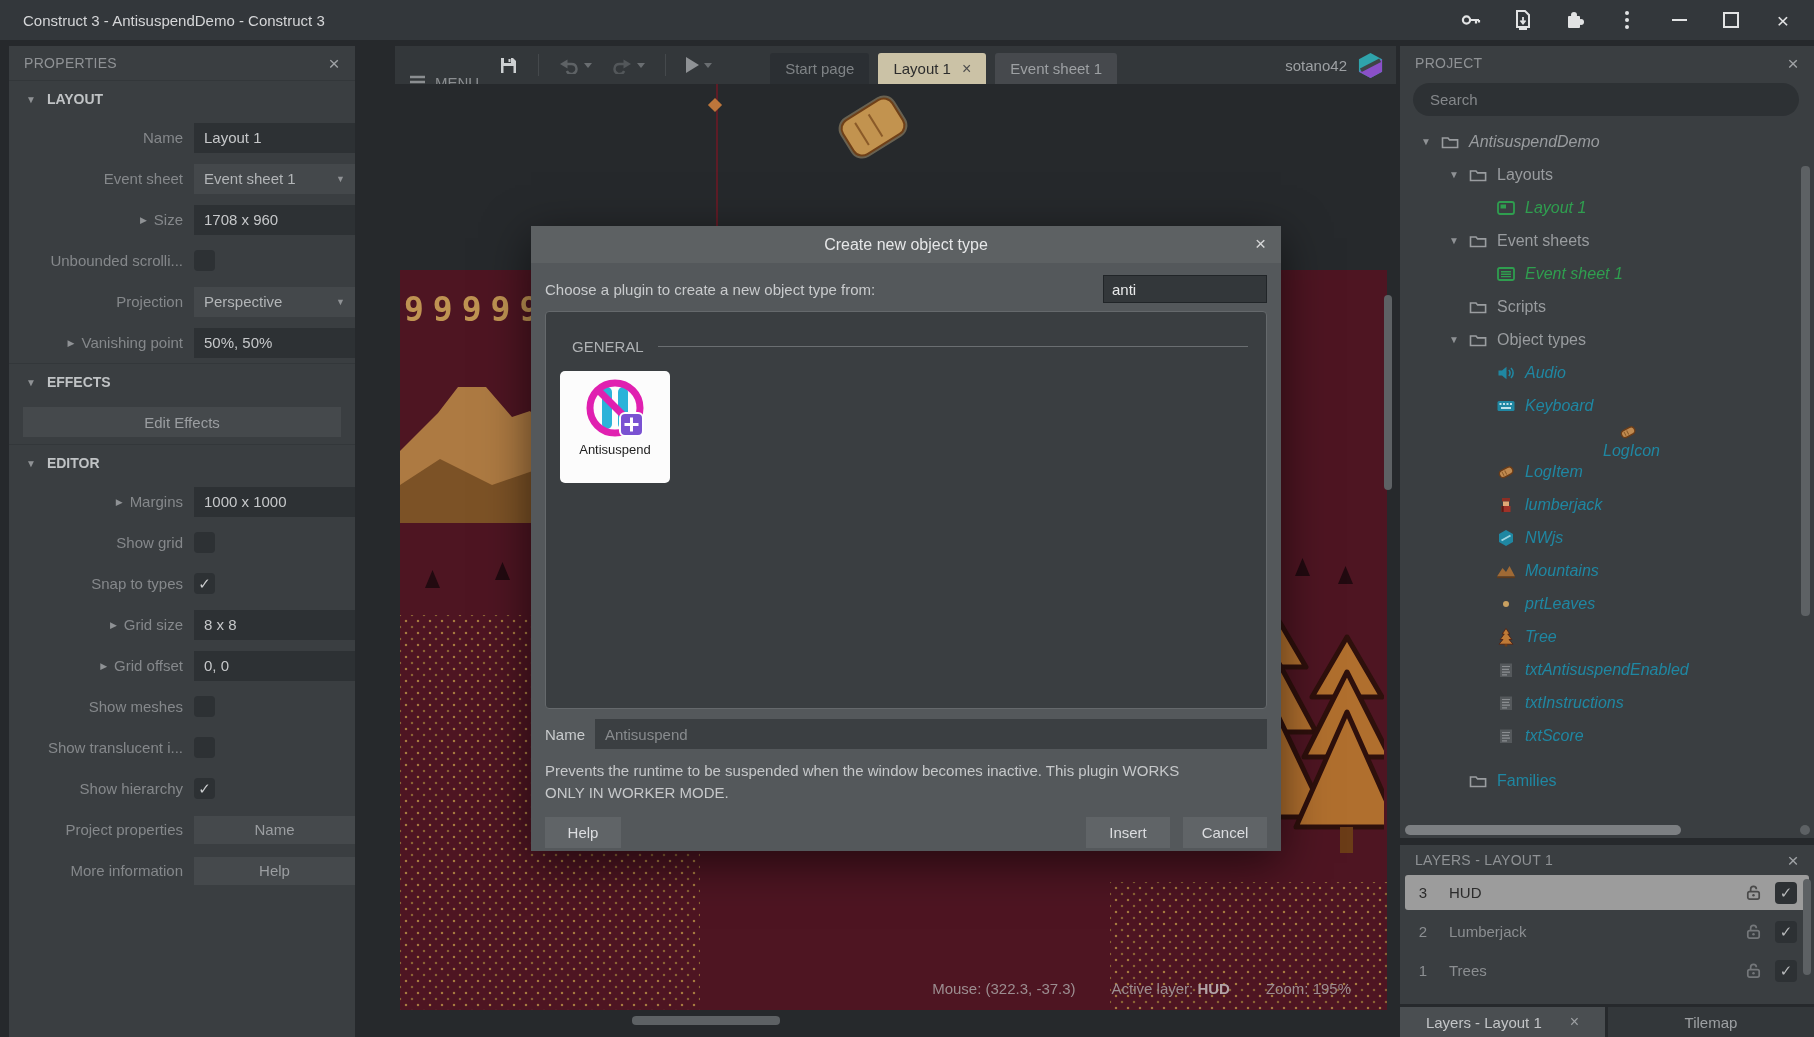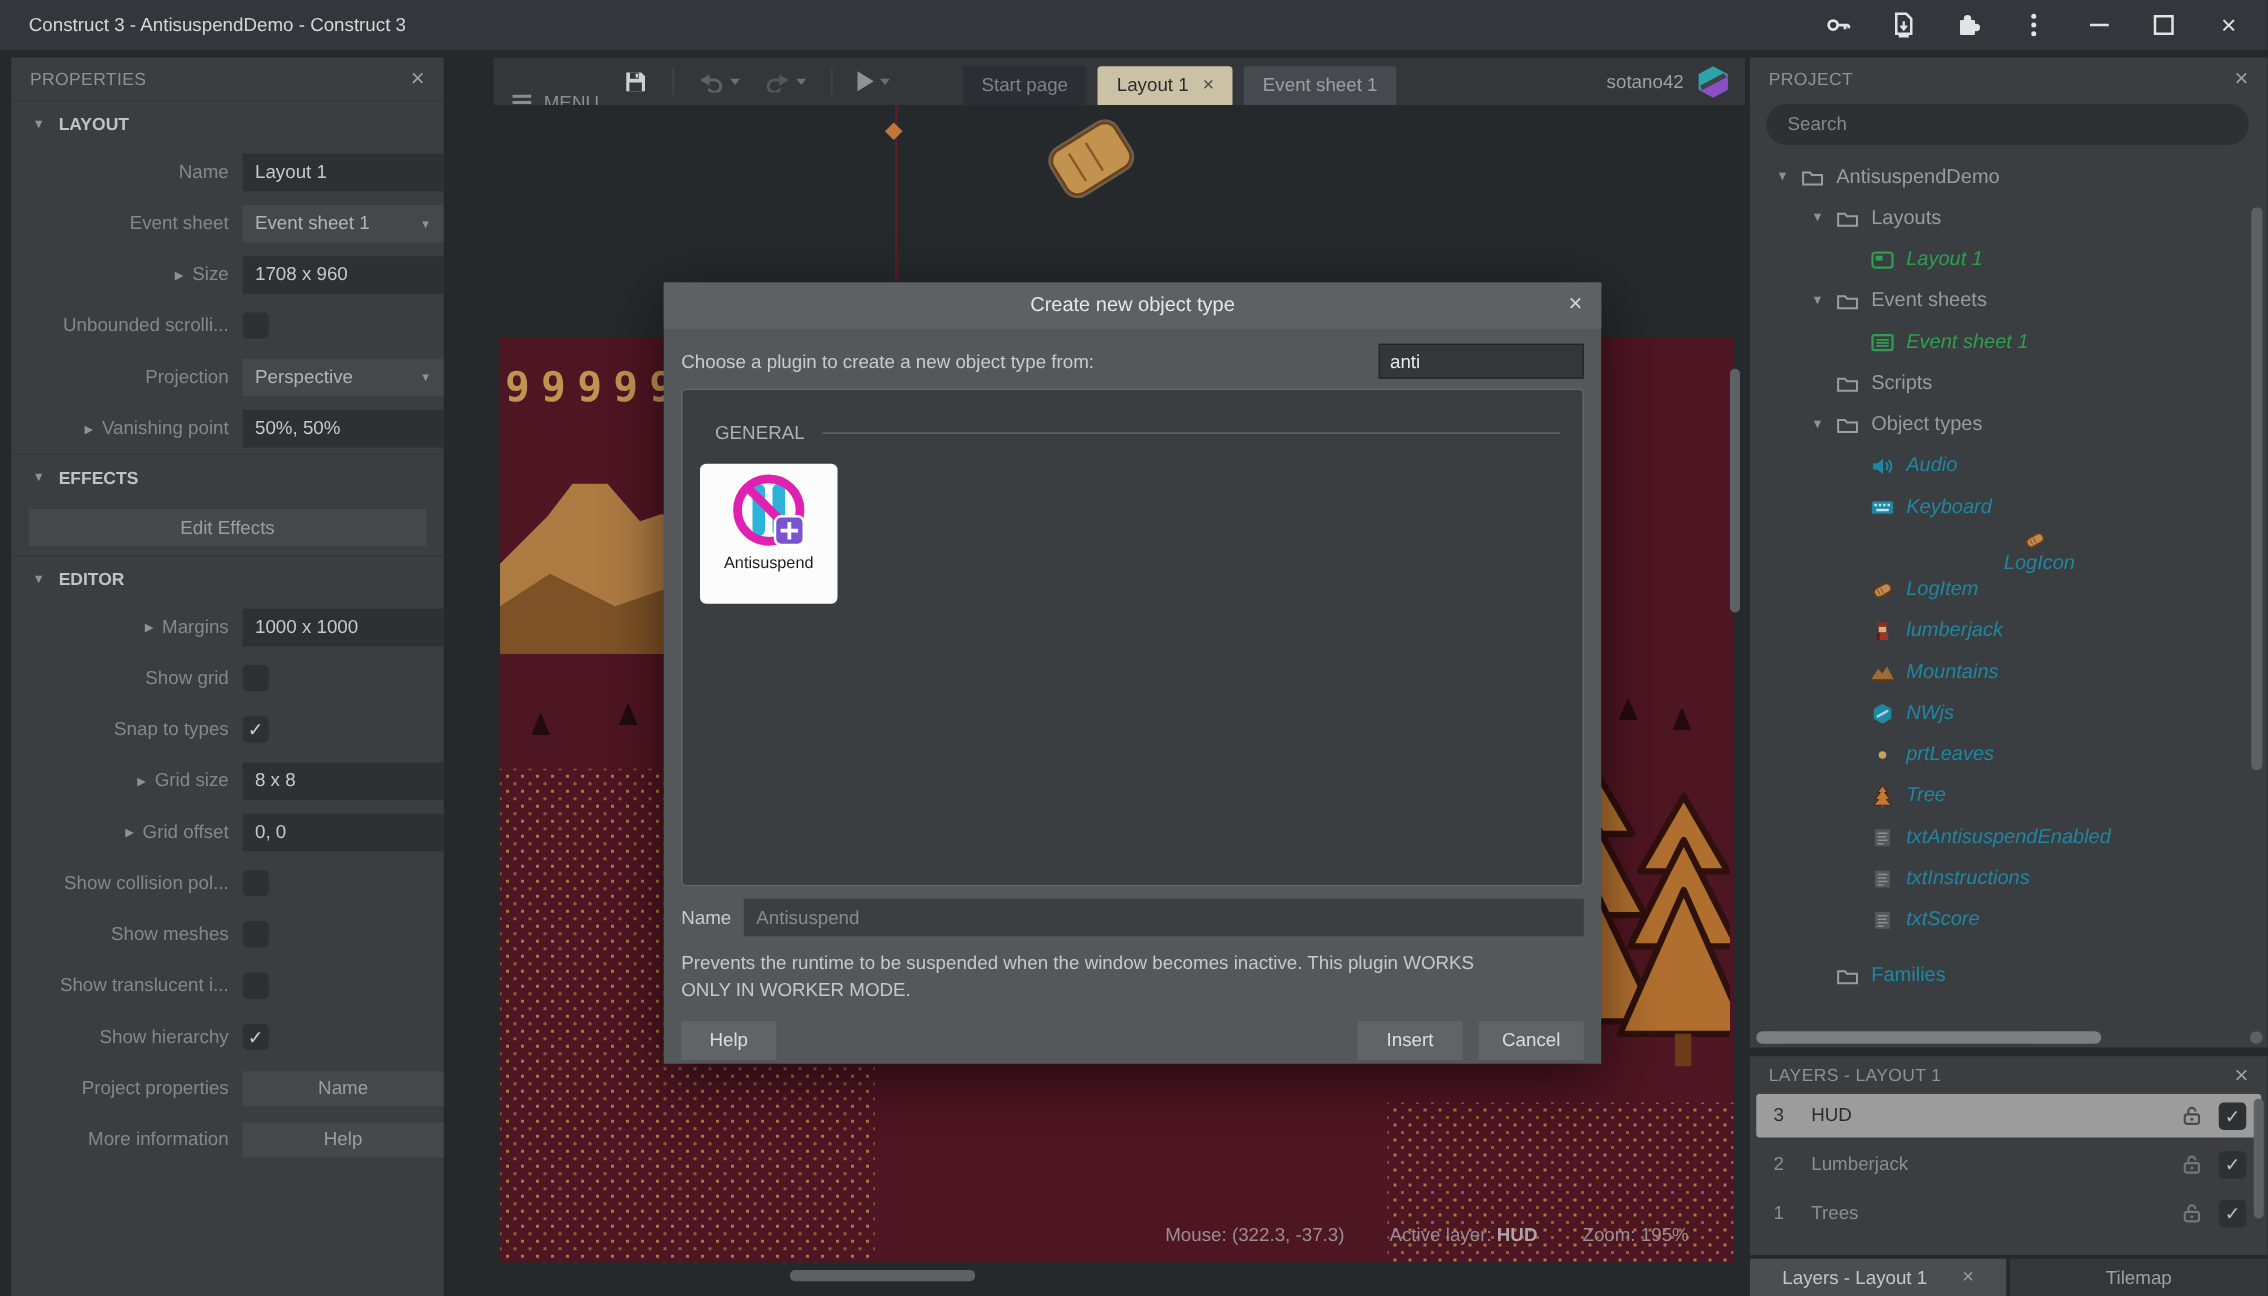--- a/index.html
+++ b/index.html
@@ -125,21 +125,21 @@
   .project{left:1400px;top:46px;width:414px;height:792px;overflow:hidden;}
   .search-pill{margin:3px 12px 9px 13px;height:33px;background:#2d3134;border-radius:17px;border:none;outline:none;
     padding:0 17px;color:#c6c8ca;font-size:15px;width:352px;font-family:inherit;display:block;}
   .search-pill::placeholder{color:#85888b;}
   .tree{position:relative;height:664px;overflow:hidden;font-size:16px;}
   .tree-row{height:33px;display:flex;align-items:center;cursor:pointer;}
   .tr-caret{width:24px;text-align:center;color:#8f9295;font-size:10px;flex:none;}
   .tr-icon{width:24px;display:flex;justify-content:center;flex:none;}
   .tr-label{margin-left:7px;white-space:nowrap;}
   .st-gray{color:#999c9f;}
-  .st-gray-italic{color:#999c9f;}
+  .st-gray-italic{color:#999c9f;font-style:italic;}
   .st-green-italic{color:#2f9e4f;font-style:italic;}
   .st-teal-italic{color:#1f87a2;font-style:italic;}
   .st-teal{color:#1f87a2;}
   .p-vscroll{position:absolute;right:4px;top:120px;width:9px;height:450px;background:#5d6164;border-radius:4px;}
   .p-hscroll{position:absolute;left:5px;bottom:3px;width:276px;height:10px;background:#7c7f82;border-radius:5px;}
   .p-hdot{position:absolute;right:4px;bottom:3px;width:10px;height:10px;background:#5d6164;border-radius:5px;}
 
   
   .layers{left:1400px;top:845px;width:414px;height:192px;overflow:hidden;}
   .layers .panel-header{height:30px;}
@@ -314,28 +314,20 @@
             <input class="prop-input" value="8 x 8" style="">
           </div>
         </div>
         <div class="prop-row">
           <div class="prop-label">
             <span class="prop-expand">▶</span>
             <span>Grid offset</span>
           </div>
           <div class="prop-field">
             <input class="prop-input" value="0, 0" style="">
-          </div>
-        </div>
-        <div class="prop-row">
-          <div class="prop-label">
-            <span>Show collision pol...</span>
-          </div>
-          <div class="prop-field">
-            <div class="prop-checkbox"></div>
           </div>
         </div>
         <div class="prop-row">
           <div class="prop-label">
             <span>Show meshes</span>
           </div>
           <div class="prop-field">
             <div class="prop-checkbox"></div>
           </div>
         </div>
@@ -656,35 +648,35 @@
               <rect x="5.5" y="11" width="9" height="6" fill="#a03228"></rect>
               <rect x="5.5" y="11" width="2.2" height="6" fill="#5a1a14"></rect>
             </svg>
           </span>
           <span class="tr-label st-teal-italic">lumberjack</span>
         </div>
         <div class="tree-row" style="padding-left: 70px;">
           <span class="tr-caret"></span>
           <span class="tr-icon">
             <svg width="20" height="20" viewBox="0 0 20 20">
+              <polygon points="10,2 17,6 17,14 10,18 3,14 3,6" fill="#1f87a2"></polygon>
+              <path d="M5.5 12.5 L14.5 7.5" stroke="#9fd6e2" stroke-width="2"></path>
+            </svg>
+          </span>
+          <span class="tr-label st-teal-italic">NWjs</span>
+        </div>
+        <div class="tree-row" style="padding-left: 70px;">
+          <span class="tr-caret"></span>
+          <span class="tr-icon">
+            <svg width="20" height="20" viewBox="0 0 20 20">
               <path d="M1 15.5 L6.5 7 L10 11 L13.5 5 L19 15.5 z" fill="#a06a35"></path>
               <path d="M1 15.5 h18 v1.6 h-18 z" fill="#5e3a1c"></path>
             </svg>
           </span>
           <span class="tr-label st-teal-italic">Mountains</span>
-        </div>
-        <div class="tree-row" style="padding-left: 70px;">
-          <span class="tr-caret"></span>
-          <span class="tr-icon">
-            <svg width="20" height="20" viewBox="0 0 20 20">
-              <polygon points="10,2 17,6 17,14 10,18 3,14 3,6" fill="#1f87a2"></polygon>
-              <path d="M5.5 12.5 L14.5 7.5" stroke="#9fd6e2" stroke-width="2"></path>
-            </svg>
-          </span>
-          <span class="tr-label st-teal-italic">NWjs</span>
         </div>
         <div class="tree-row" style="padding-left: 70px;">
           <span class="tr-caret"></span>
           <span class="tr-icon">
             <svg width="20" height="20" viewBox="0 0 20 20">
               <circle cx="10" cy="10" r="3" fill="#c8a060"></circle>
             </svg>
           </span>
           <span class="tr-label st-teal-italic">prtLeaves</span>
         </div>

